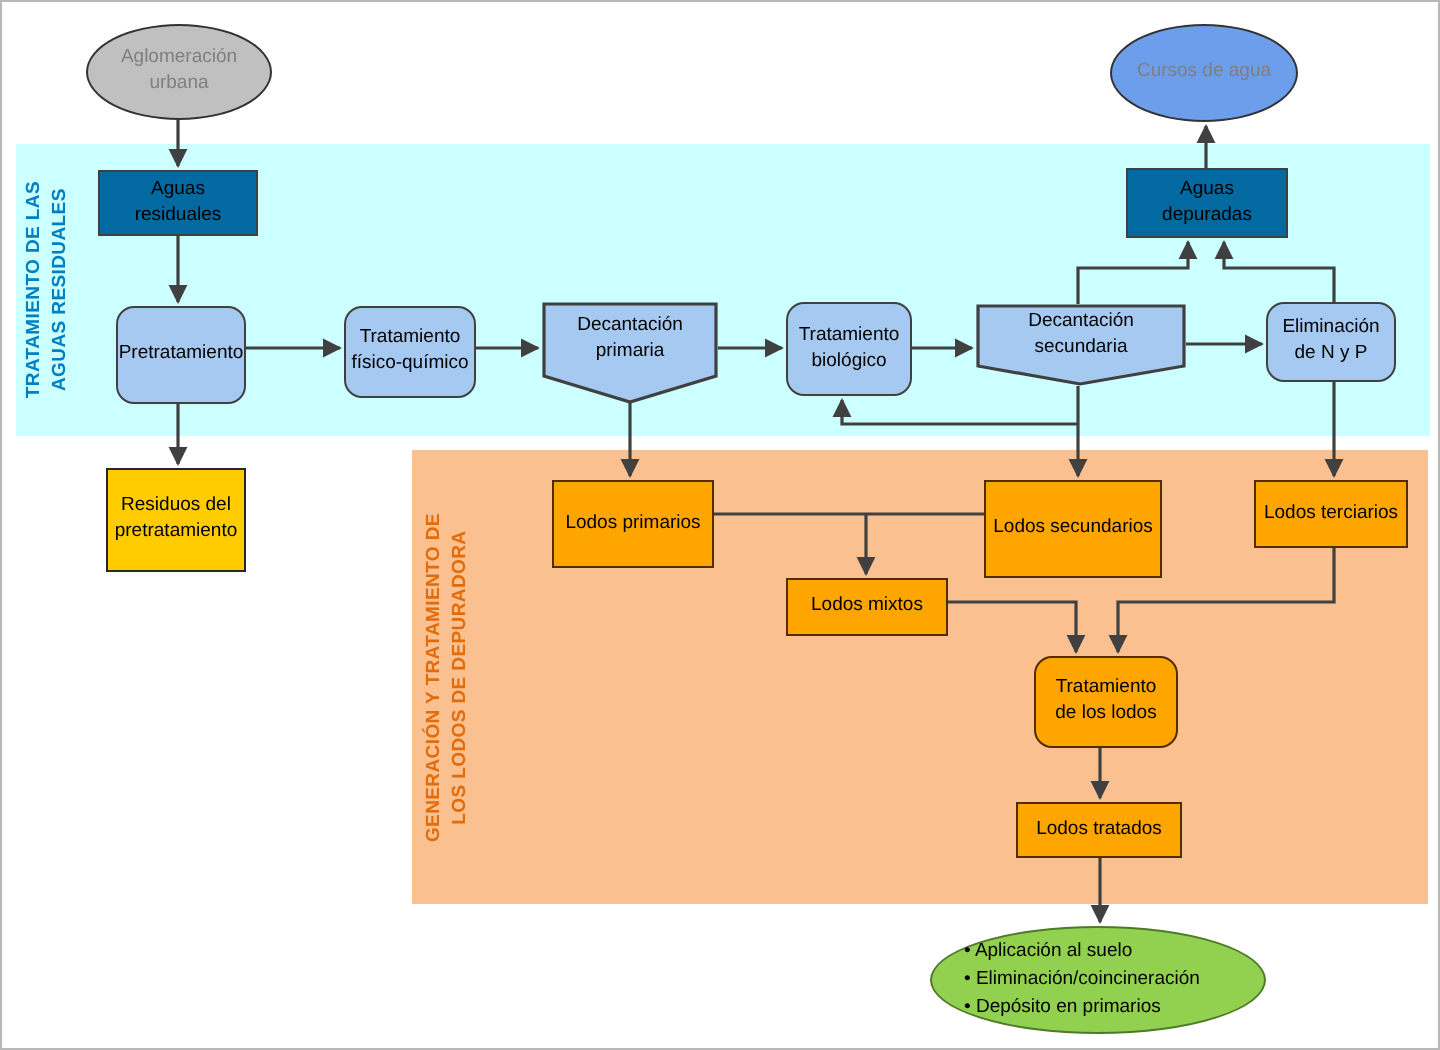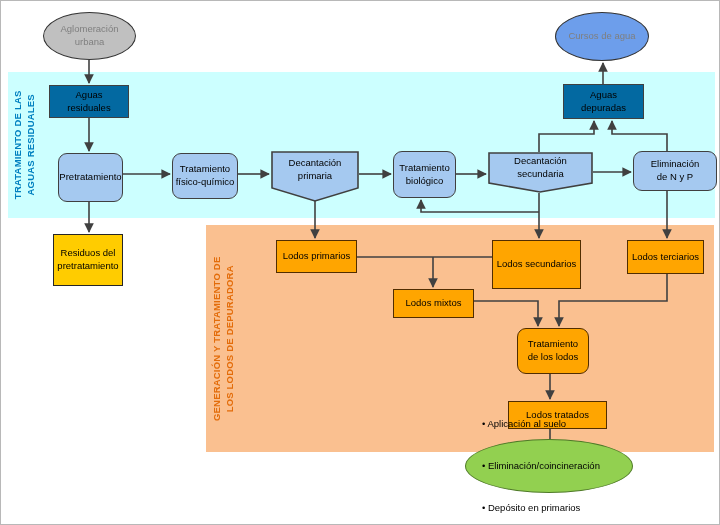--- a/index.html
+++ b/index.html
@@ -128,53 +128,53 @@
   </div>
 
   <div class="pent" style="left:487px;top:151px;width:105px;height:41px;">
     <svg width="105" height="41" viewBox="0 0 105 41">
       <polygon points="1,1 104,1 104,31 52,40 1,31" fill="#A5C9F0" stroke="#404040" stroke-width="1.6"></polygon>
     </svg>
     <div class="plabel" style="height:32px;">Decantación
 secundaria</div>
   </div>
 
-  <div class="node blue-round" style="left:632px;top:150px;width:84px;height:40px;">
+  <div class="node blue-round" style="left:632px;top:150px;width:65px;height:40px;">
     <span>Eliminación
 de N y P</span>
   </div>
   <div class="node blue-rect" style="left:562px;top:83px;width:81px;height:35px;">
     <span>Aguas
 depuradas</span>
   </div>
 
   <div class="node yellow-rect" style="left:52px;top:233px;width:70px;height:52px;">
     <span>Residuos del
 pretratamiento</span>
   </div>
 
-  <div class="node orange-rect" style="left:275px;top:239px;width:81px;height:33px;">
+  <div class="node orange-rect" style="left:275px;top:239px;width:81px;height:44px;">
     <span>Lodos primarios</span>
   </div>
   <div class="node orange-rect" style="left:491px;top:239px;width:89px;height:49px;">
     <span>Lodos secundarios</span>
   </div>
   <div class="node orange-rect" style="left:626px;top:239px;width:77px;height:34px;">
     <span>Lodos terciarios</span>
   </div>
   <div class="node orange-rect" style="left:392px;top:288px;width:81px;height:29px;">
     <span>Lodos mixtos</span>
   </div>
   <div class="node orange-round" style="left:516px;top:327px;width:72px;height:46px;">
     <span>Tratamiento
 de los lodos</span>
   </div>
-  <div class="node orange-rect" style="left:507px;top:400px;width:99px;height:28px;">
+  <div class="node orange-rect" style="left:507px;top:400px;width:83px;height:28px;">
     <span>Lodos tratados</span>
   </div>
 
-  <div class="node ellipse green-ellipse green-list" style="left:464px;top:438px;width:168px;height:54px;gap:28px;">
+  <div class="node ellipse green-ellipse green-list" style="left:464px;top:462px;width:168px;height:54px;">
     <span>• Aplicación al suelo</span>
     <span>• Eliminación/coincineración</span>
     <span>• Depósito en primarios</span>
   </div>
 
 </div>
 
 </body></html>

